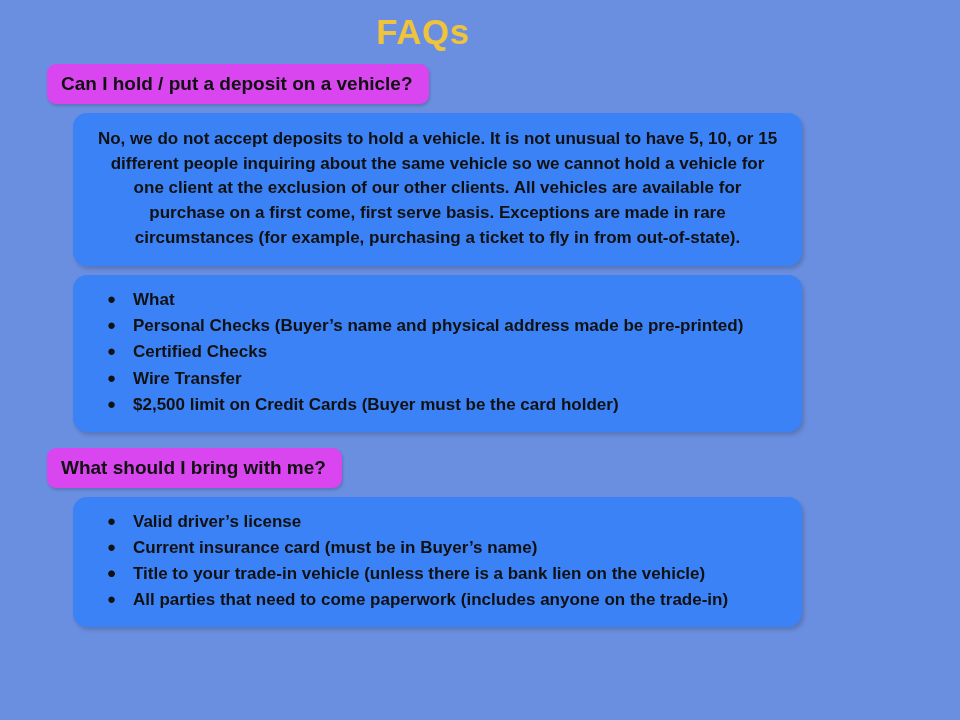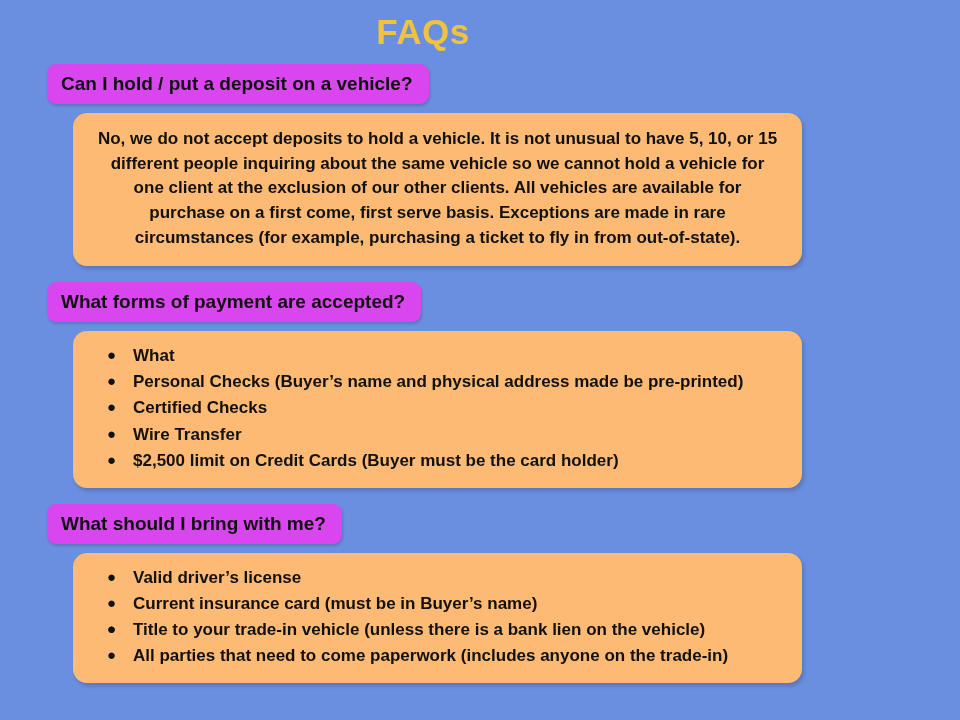--- a/index.html
+++ b/index.html
@@ -38,21 +38,21 @@
     padding: 9px 16px 9px 14px;
     box-shadow: 1px 2px 3px rgba(0,0,0,0.18);
   }
   .q-wrap {
     padding-left: 47px;
   }
   .q1-wrap { margin-top: 12px; }
   .q2-wrap { margin-top: 16px; }
   .q3-wrap { margin-top: 16px; }
   .answer {
-    background: #fdba74;
+    background: #3b82f6;
     border-radius: 14px;
     margin: 9px 44px 0 73px;
     padding: 14px 22px 16px 22px;
     box-shadow: 2px 3px 4px rgba(0,0,0,0.18);
     color: #111111;
     font-size: 17px;
     font-weight: bold;
     line-height: 1.45;
     box-sizing: border-box;
   }
@@ -89,23 +89,20 @@
 
 <div class="slide">
 
   <div class="title">FAQs</div>
 
   <div class="q-wrap q1-wrap">
     <div class="question">Can I hold / put a deposit on a vehicle?</div>
   </div>
   <div class="answer paragraph a1">No, we do not accept deposits to hold a vehicle. It is not unusual to have 5, 10, or 15 different people inquiring about the same vehicle so we cannot hold a vehicle for one client at the exclusion of our other clients. All vehicles are available for purchase on a first come, first serve basis. Exceptions are made in rare circumstances (for example, purchasing a ticket to fly in from out-of-state).</div>
 
-  <div class="q-wrap q2-wrap">
-    <div class="question">What forms of payment are accepted?</div>
-  </div>
   <div class="answer list a2">
     <ul>
       <li><span class="bullet">●</span><span>What</span></li>
       <li><span class="bullet">●</span><span>Personal Checks (Buyer’s name and physical address made be pre-printed)</span></li>
       <li><span class="bullet">●</span><span>Certified Checks</span></li>
       <li><span class="bullet">●</span><span>Wire Transfer</span></li>
       <li><span class="bullet">●</span><span>$2,500 limit on Credit Cards (Buyer must be the card holder)</span></li>
     </ul>
   </div>
 

